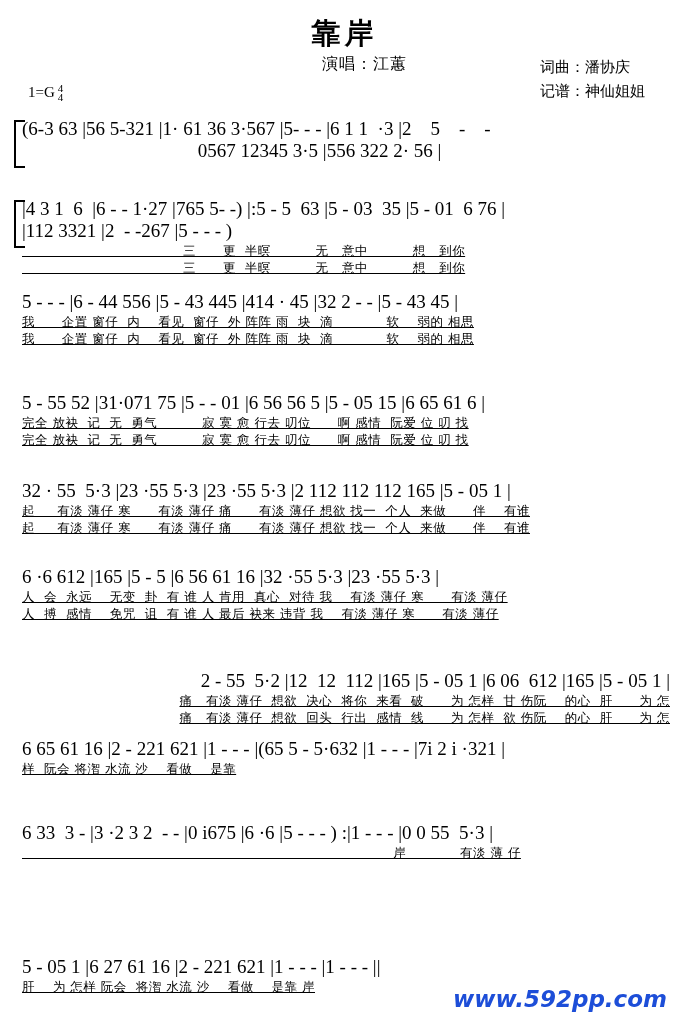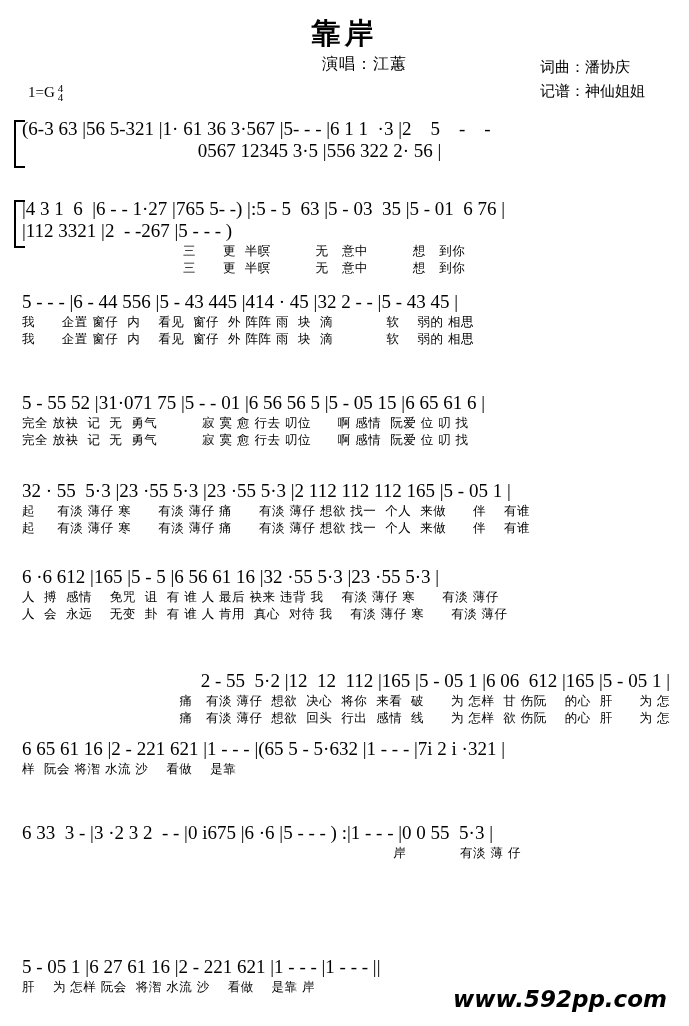--- a/index.html
+++ b/index.html
@@ -88,38 +88,39 @@
     white-space: pre;
     line-height: 22px;
     font-family: "Liberation Serif", serif;
   }
   .lyr {
     font-size: 12.5px;
     white-space: pre;
     line-height: 17px;
     font-family: "DejaVu Sans", sans-serif;
     letter-spacing: 0.5px;
+    text-decoration: underline;
   }
   .bracket {
     position: absolute;
     left: -8px;
     width: 9px;
     border-left: 2px solid #000;
     border-top: 2px solid #000;
     border-bottom: 2px solid #000;
   }
   .watermark {
     position: absolute;
     right: 22px;
     bottom: 14px;
     font-size: 23px;
     font-weight: bold;
     font-style: italic;
     font-family: "DejaVu Sans", sans-serif;
-    color: #000000;
+    color: #1d4ed8;
     letter-spacing: 0px;
   }
 </style>
 </head>
 <body>
 
 <div class="sheet">
 
   <div class="title">靠岸</div>
   <div class="singer">演唱：江蕙</div>
@@ -160,22 +161,22 @@
   </div>
 
   <div class="row" style="top:480px;">
     <div class="notes">32 · 55  5·3 |23 ·55 5·3 |23 ·55 5·3 |2 112 112 112 165 |5 - 05 1 |</div>
     <div class="lyr">起     有淡 薄仔 寒      有淡 薄仔 痛      有淡 薄仔 想欲 找一  个人  来做      伴    有谁</div>
     <div class="lyr">起     有淡 薄仔 寒      有淡 薄仔 痛      有淡 薄仔 想欲 找一  个人  来做      伴    有谁</div>
   </div>
 
   <div class="row" style="top:566px;">
     <div class="notes">6 ·6 612 |165 |5 - 5 |6 56 61 16 |32 ·55 5·3 |23 ·55 5·3 |</div>
+    <div class="lyr">人  会  永远    无变  卦  有 谁 人 肯用  真心  对待 我    有淡 薄仔 寒      有淡 薄仔</div>
     <div class="lyr">人  搏  感情    免咒  诅  有 谁 人 最后 袂来 违背 我    有淡 薄仔 寒      有淡 薄仔</div>
-    <div class="lyr">人  会  永远    无变  卦  有 谁 人 肯用  真心  对待 我    有淡 薄仔 寒      有淡 薄仔</div>
   </div>
 
   <div class="row" style="top:670px;text-align:right;">
     <div class="notes">2 - 55  5·2 |12  12  112 |165 |5 - 05 1 |6 06  612 |165 |5 - 05 1 |</div>
     <div class="lyr">痛   有淡 薄仔  想欲  决心  将你  来看  破      为 怎样  甘 伤阮    的心  肝      为 怎</div>
     <div class="lyr">痛   有淡 薄仔  想欲  回头  行出  感情  线      为 怎样  欲 伤阮    的心  肝      为 怎</div>
   </div>
 
   <div class="row" style="top:738px;">
     <div class="notes">6 65 61 16 |2 - 221 621 |1 - - - |(65 5 - 5·632 |1 - - - |7i 2 i ·321 |</div>

